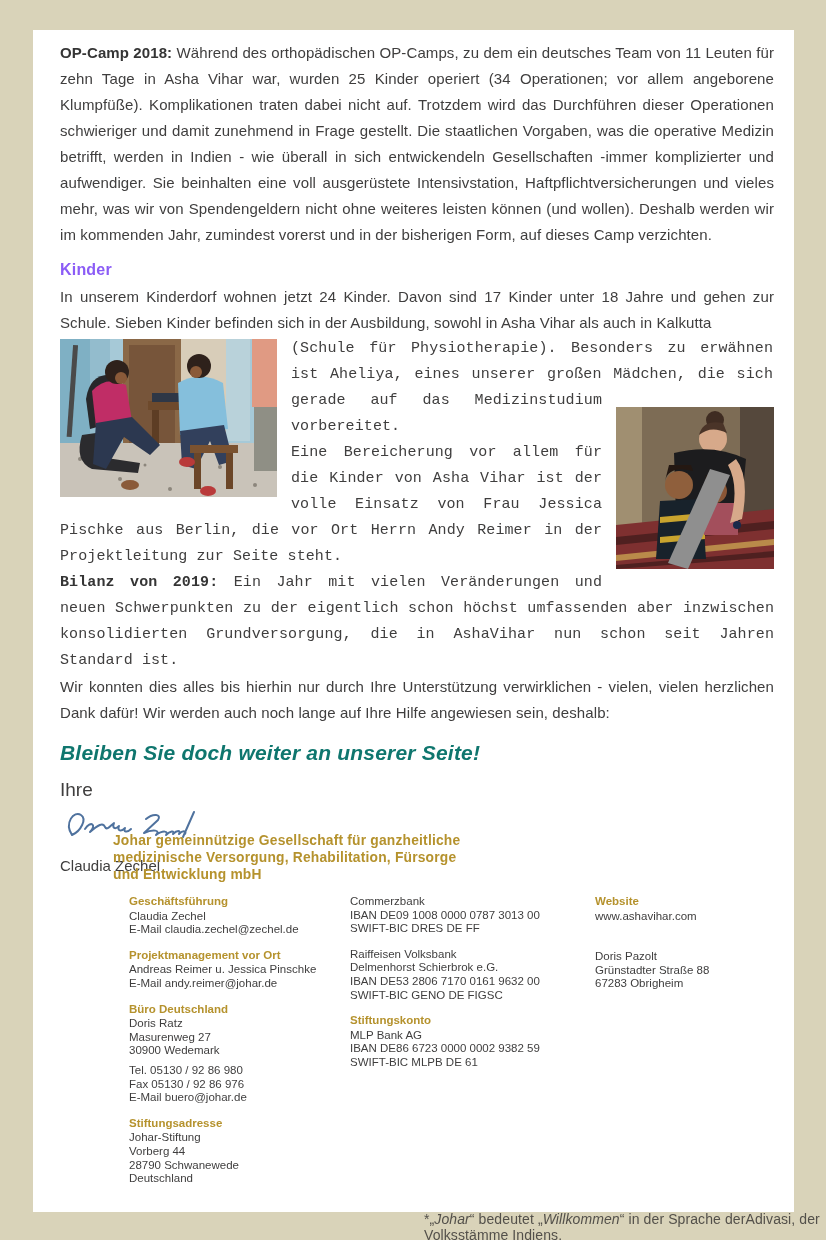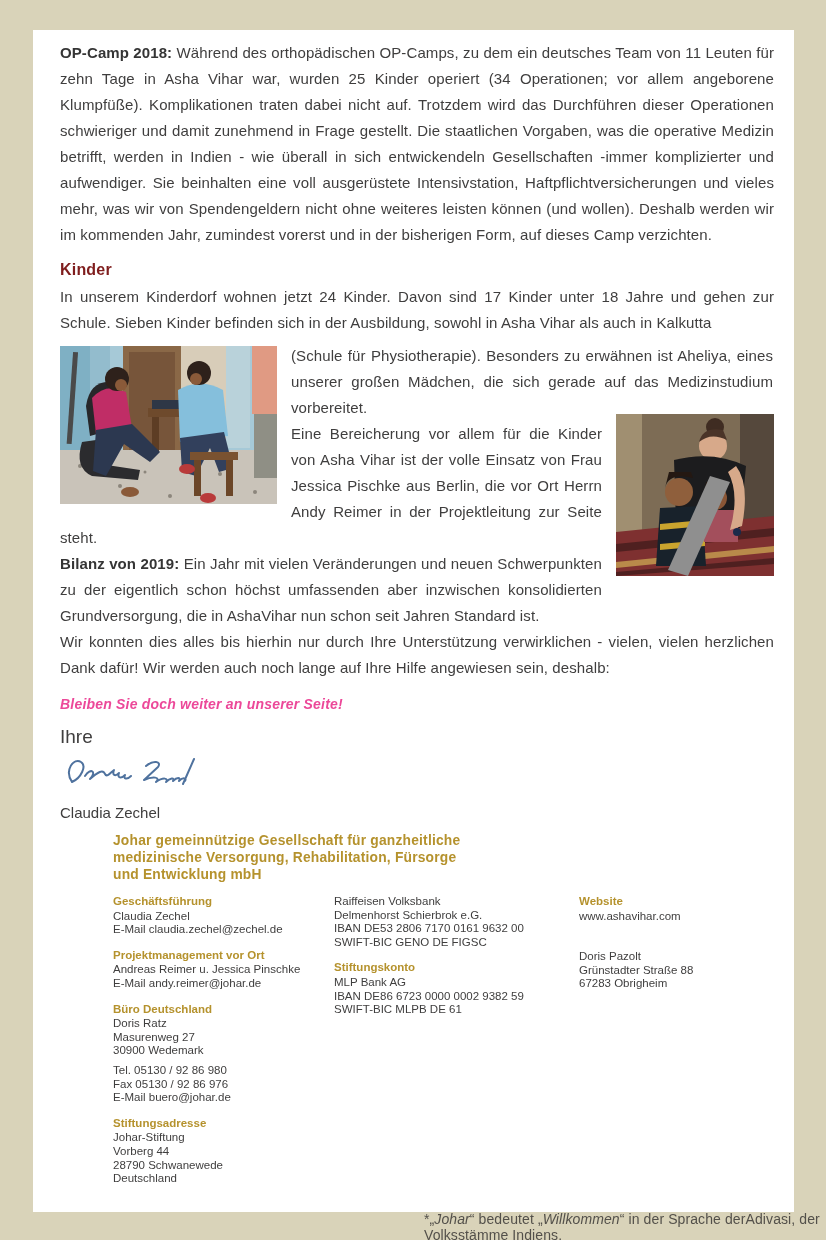--- a/index.html
+++ b/index.html
@@ -9,44 +9,44 @@
     font-family:"Liberation Sans", sans-serif;
     color:#3f3e3e;
   }
   .sheet{
     position:absolute;left:33px;top:30px;width:761px;height:1182px;
     background:#ffffff;overflow:hidden;
   }
   .inner{padding:10px 20px 0 27px;}
   p.body{font-size:15px;line-height:26px;text-align:justify;margin:0;letter-spacing:.1px;}
   .lead{font-weight:bold;color:#353535;}
-  h2.gold{color:#7f1d1d;font-size:16px;font-weight:bold;margin:13px 0 5px 0;letter-spacing:.2px;}
-  .appeal{color:#ec4899;font-size:14px;font-weight:bold;font-style:italic;margin:15px 0 0 0;letter-spacing:.2px;}
+  h2.gold{color:#8b5cf6;font-size:16px;font-weight:bold;margin:13px 0 5px 0;letter-spacing:.2px;}
+  .appeal{color:#0f766e;font-size:21px;font-weight:bold;font-style:italic;margin:15px 0 0 0;letter-spacing:.2px;}
   .salutation{font-size:19px;margin:14px 0 2px 0;}
   .sig-name{font-size:15px;margin:8px 0 0 0;}
-  .media{margin-top:7px;}
+  .media{font-family:Liberation Mono, monospace;}
   .photoL{float:left;width:217px;height:158px;margin:3px 14px 6px 0;}
   .spacerR{float:right;width:1px;height:71px;}
   .photoR{float:right;clear:right;width:158px;height:162px;margin:0 0 10px 14px;}
   .mt14{margin-top:14px;}
   .mt15{margin-top:15px;}
   .clear{clear:both;}
   .sigsvg{display:block;margin-top:4px;}
   
   .footer{position:absolute;left:80px;top:802px;width:662px;}
   .org-title{
     color:#b5922d;font-weight:bold;font-size:13.8px;line-height:17px;
     white-space:pre-line;margin:0 0 12px 0;letter-spacing:.2px;
   }
   .fcols{display:flex;}
   .fcol{font-size:11.5px;line-height:13.6px;}
   .fcol:nth-child(1){width:221px;}
   .fcol:nth-child(2){width:245px;}
   .fcol:nth-child(3){width:196px;}
-  .fgroup{margin-bottom:12px;}
+  .fgroup{margin-bottom:12px;margin-left:16px;}
   .fgroup.tight{margin-top:-6px;}
   .fgroup.gap{margin-top:27px;}
   .gh{color:#b5922d;font-weight:bold;white-space:pre-line;margin-bottom:1px;}
   .fline{color:#3f3e3e;}
   .footnote{
     position:absolute;left:404px;top:1211px;font-size:14px;color:#53504a;letter-spacing:.1px;margin-left:20px;
   }
   .footnote i{font-style:italic;}
 </style>
 </head>
@@ -183,20 +183,25 @@
           <div class="fgroup">
             <div class="gh">Stiftungsadresse</div>
             <div class="fline">Johar-Stiftung</div>
             <div class="fline">Vorberg 44</div>
             <div class="fline">28790 Schwanewede</div>
             <div class="fline">Deutschland</div>
           </div>
         </div>
         <div class="fcol">
           <div class="fgroup">
+            <div class="fline">Commerzbank</div>
+            <div class="fline">IBAN DE09 1008 0000 0787 3013 00</div>
+            <div class="fline">SWIFT-BIC DRES DE FF</div>
+          </div>
+          <div class="fgroup">
             <div class="fline">Raiffeisen Volksbank</div>
             <div class="fline">Delmenhorst Schierbrok e.G.</div>
             <div class="fline">IBAN DE53 2806 7170 0161 9632 00</div>
             <div class="fline">SWIFT-BIC GENO DE FIGSC</div>
           </div>
           <div class="fgroup">
             <div class="gh">Stiftungskonto</div>
             <div class="fline">MLP Bank AG</div>
             <div class="fline">IBAN DE86 6723 0000 0002 9382 59</div>
             <div class="fline">SWIFT-BIC MLPB DE 61</div>

